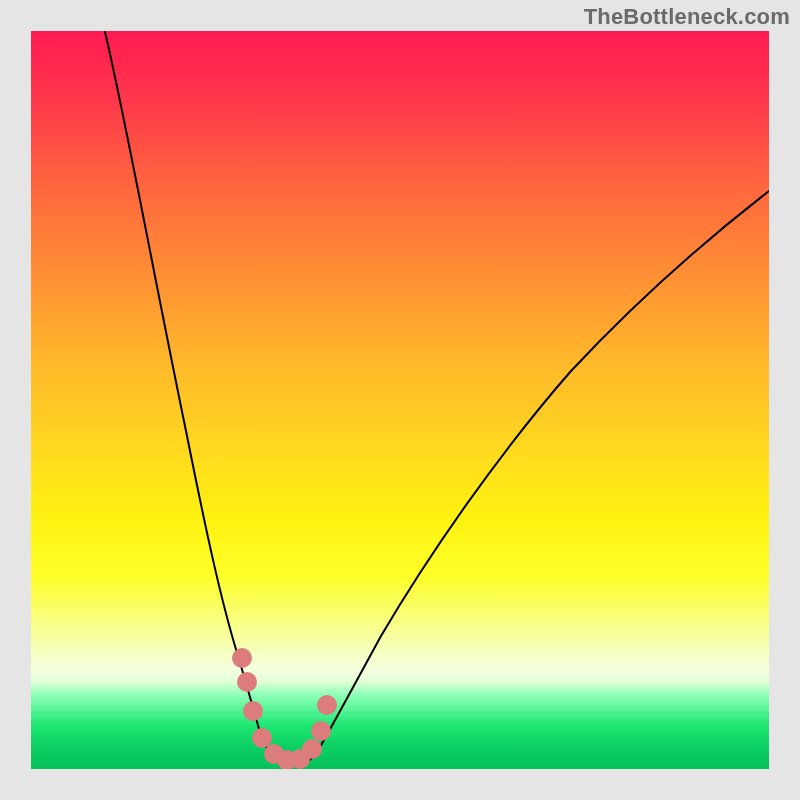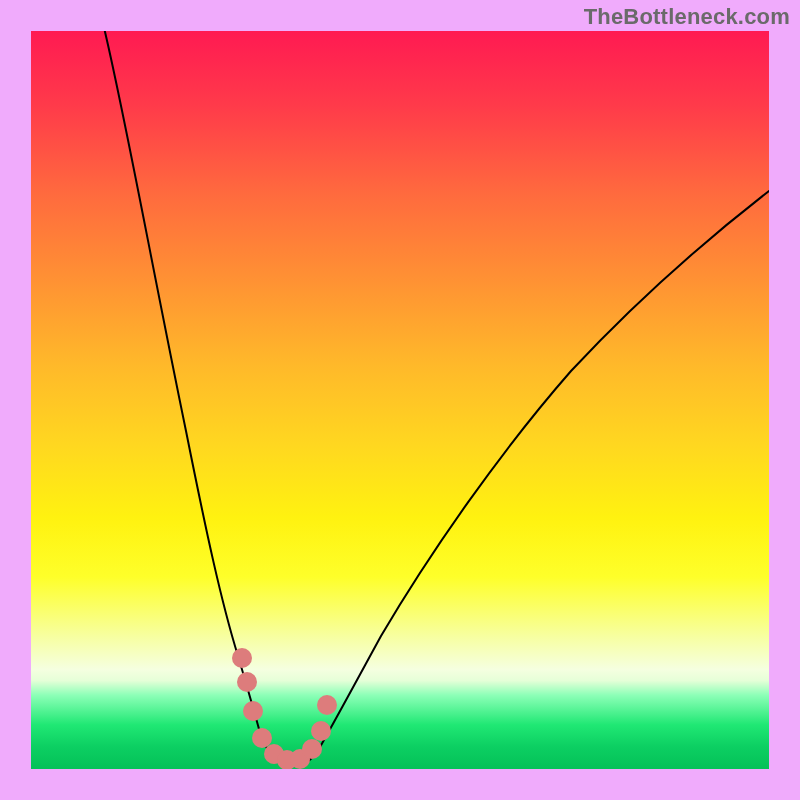--- a/index.html
+++ b/index.html
@@ -8,21 +8,21 @@
     width: 800px;
     height: 800px;
     background: #000;
     font-family: Arial, Helvetica, sans-serif;
     overflow: hidden;
   }
   .frame {
     position: relative;
     width: 800px;
     height: 800px;
-    background: #f0abfc;
+    background: #e5e5e5;
   }
   .watermark {
     position: absolute;
     top: 4px;
     right: 10px;
     color: #6a6a6a;
     font-size: 22px;
     font-weight: 600;
     letter-spacing: 0.2px;
     z-index: 5;

